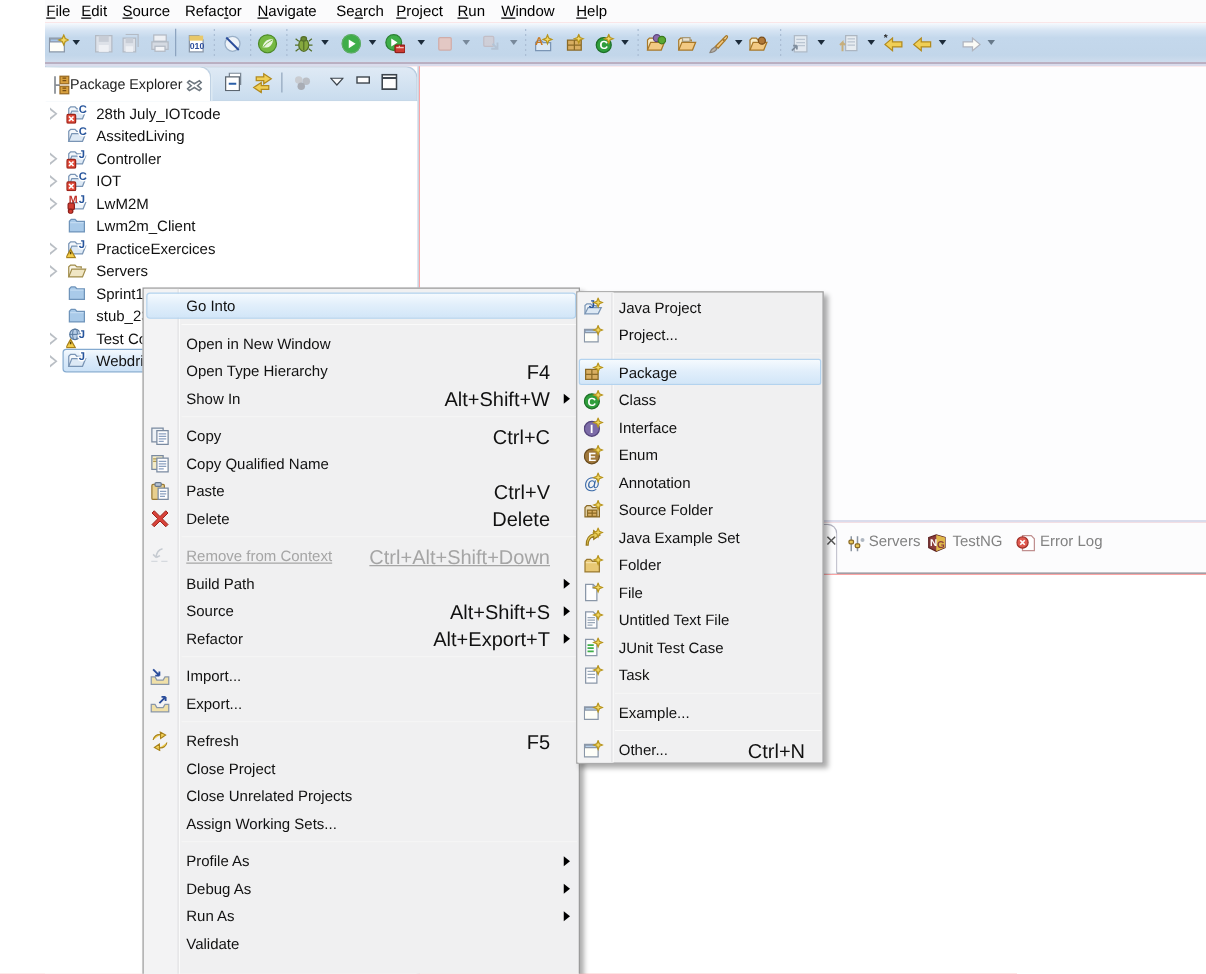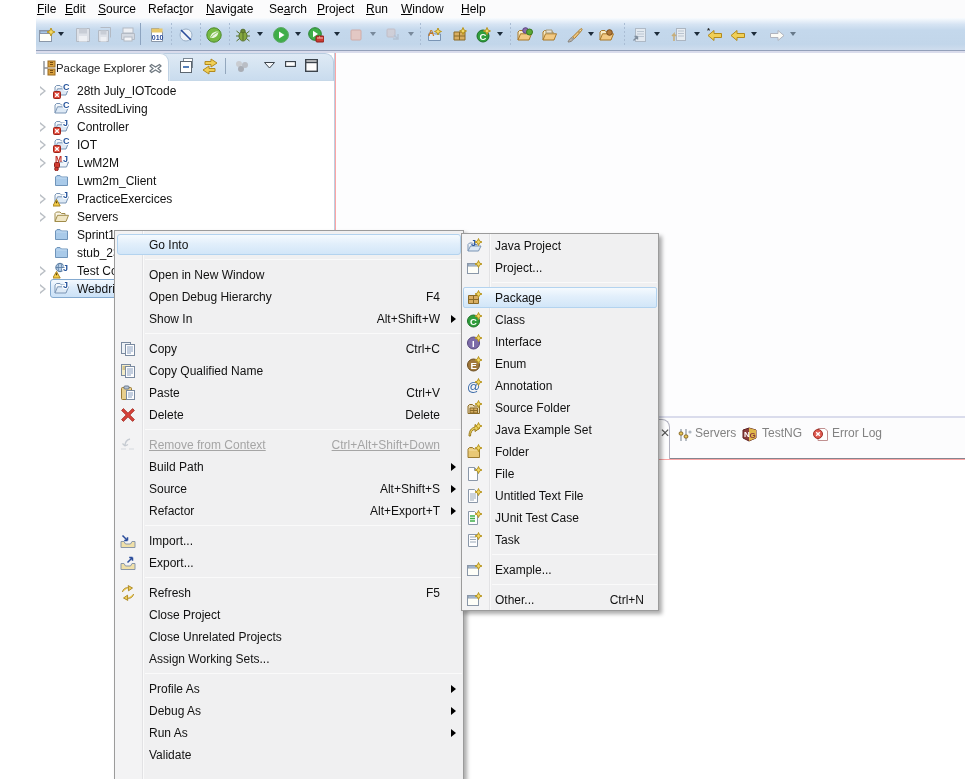--- a/index.html
+++ b/index.html
@@ -47,21 +47,21 @@
   #bottomline { position:absolute; left:300px; top:416px; width:665px; height:2px; background:#dadcec; }
   #bottombar { position:absolute; left:300px; top:418px; width:665px; height:41px; background:#fcfcfd; border-bottom:1px solid #85858f; }
   .btab { position:absolute; top:8px; font-size:12px; color:#828282; }
   #belowbar { position:absolute; left:300px; top:460px; width:665px; height:319px; background:#fff; }
 
   
   .menu { position:absolute; background:#f0f0f1; border:1px solid #9b9b9b; box-shadow:3px 3px 4px rgba(0,0,0,0.33); }
   .menu .gutter { position:absolute; left:0; top:0; bottom:0; width:28px; background:#f3f3f4; border-right:1px solid #e2e2e4; box-shadow:1px 0 0 #fafafa; }
   .mrow { position:relative; height:22px; }
   .mrow .lbl { position:absolute; left:34px; top:4px; font-size:12px; color:#111; white-space:nowrap; }
-  .mrow .sc  { position:absolute; right:23px; top:4px; font-size:12px; color:#111; }
+  .mrow .sc  { position:absolute; right:23px; top:4px; font-size:16px; color:#111; }
   .mrow .arr { position:absolute; right:7px; top:7px; width:0; height:0; border-top:4px solid transparent; border-bottom:4px solid transparent; border-left:5px solid #000; }
   .mrow .mic { position:absolute; left:5px; top:3px; width:16px; height:16px; }
   .mrow.dis .lbl, .mrow.dis .sc { color:#a5a5a5;text-decoration:underline; }
   .msep { position:relative; height:8px; }
   .msep div { position:absolute; left:30px; right:1px; top:3px; height:1px; background:#e0e0e0; border-bottom:1px solid #fafafa; }
   .hilite { position:absolute; left:2px; right:2px; height:21px; border:1px solid #b3d3ef;
      background:linear-gradient(180deg,#f5fafe,#e2effb 45%,#d2e6f8); border-radius:3px; }
 
   #ctxmenu { left:78px; top:230px; width:350px; height:560px; padding-top:3px; overflow:hidden; }
   #submenu { left:425px; top:233px; width:198px; height:378px; padding-top:1px; }
@@ -426,21 +426,21 @@
     <div class="mrow">
         <span class="lbl">Go Into</span>
       </div>
     <div class="msep">
         <div></div>
       </div>
     <div class="mrow">
         <span class="lbl">Open in New Window</span>
       </div>
     <div class="mrow">
-        <span class="lbl">Open Debug Hierarchy</span>
+        <span class="lbl">Open Type Hierarchy</span>
         <span class="sc">F4</span>
       </div>
     <div class="mrow">
         <span class="lbl">Show In</span>
         <span class="sc">Alt+Shift+W</span>
         <span class="arr"></span>
       </div>
     <div class="msep">
         <div></div>
       </div>

